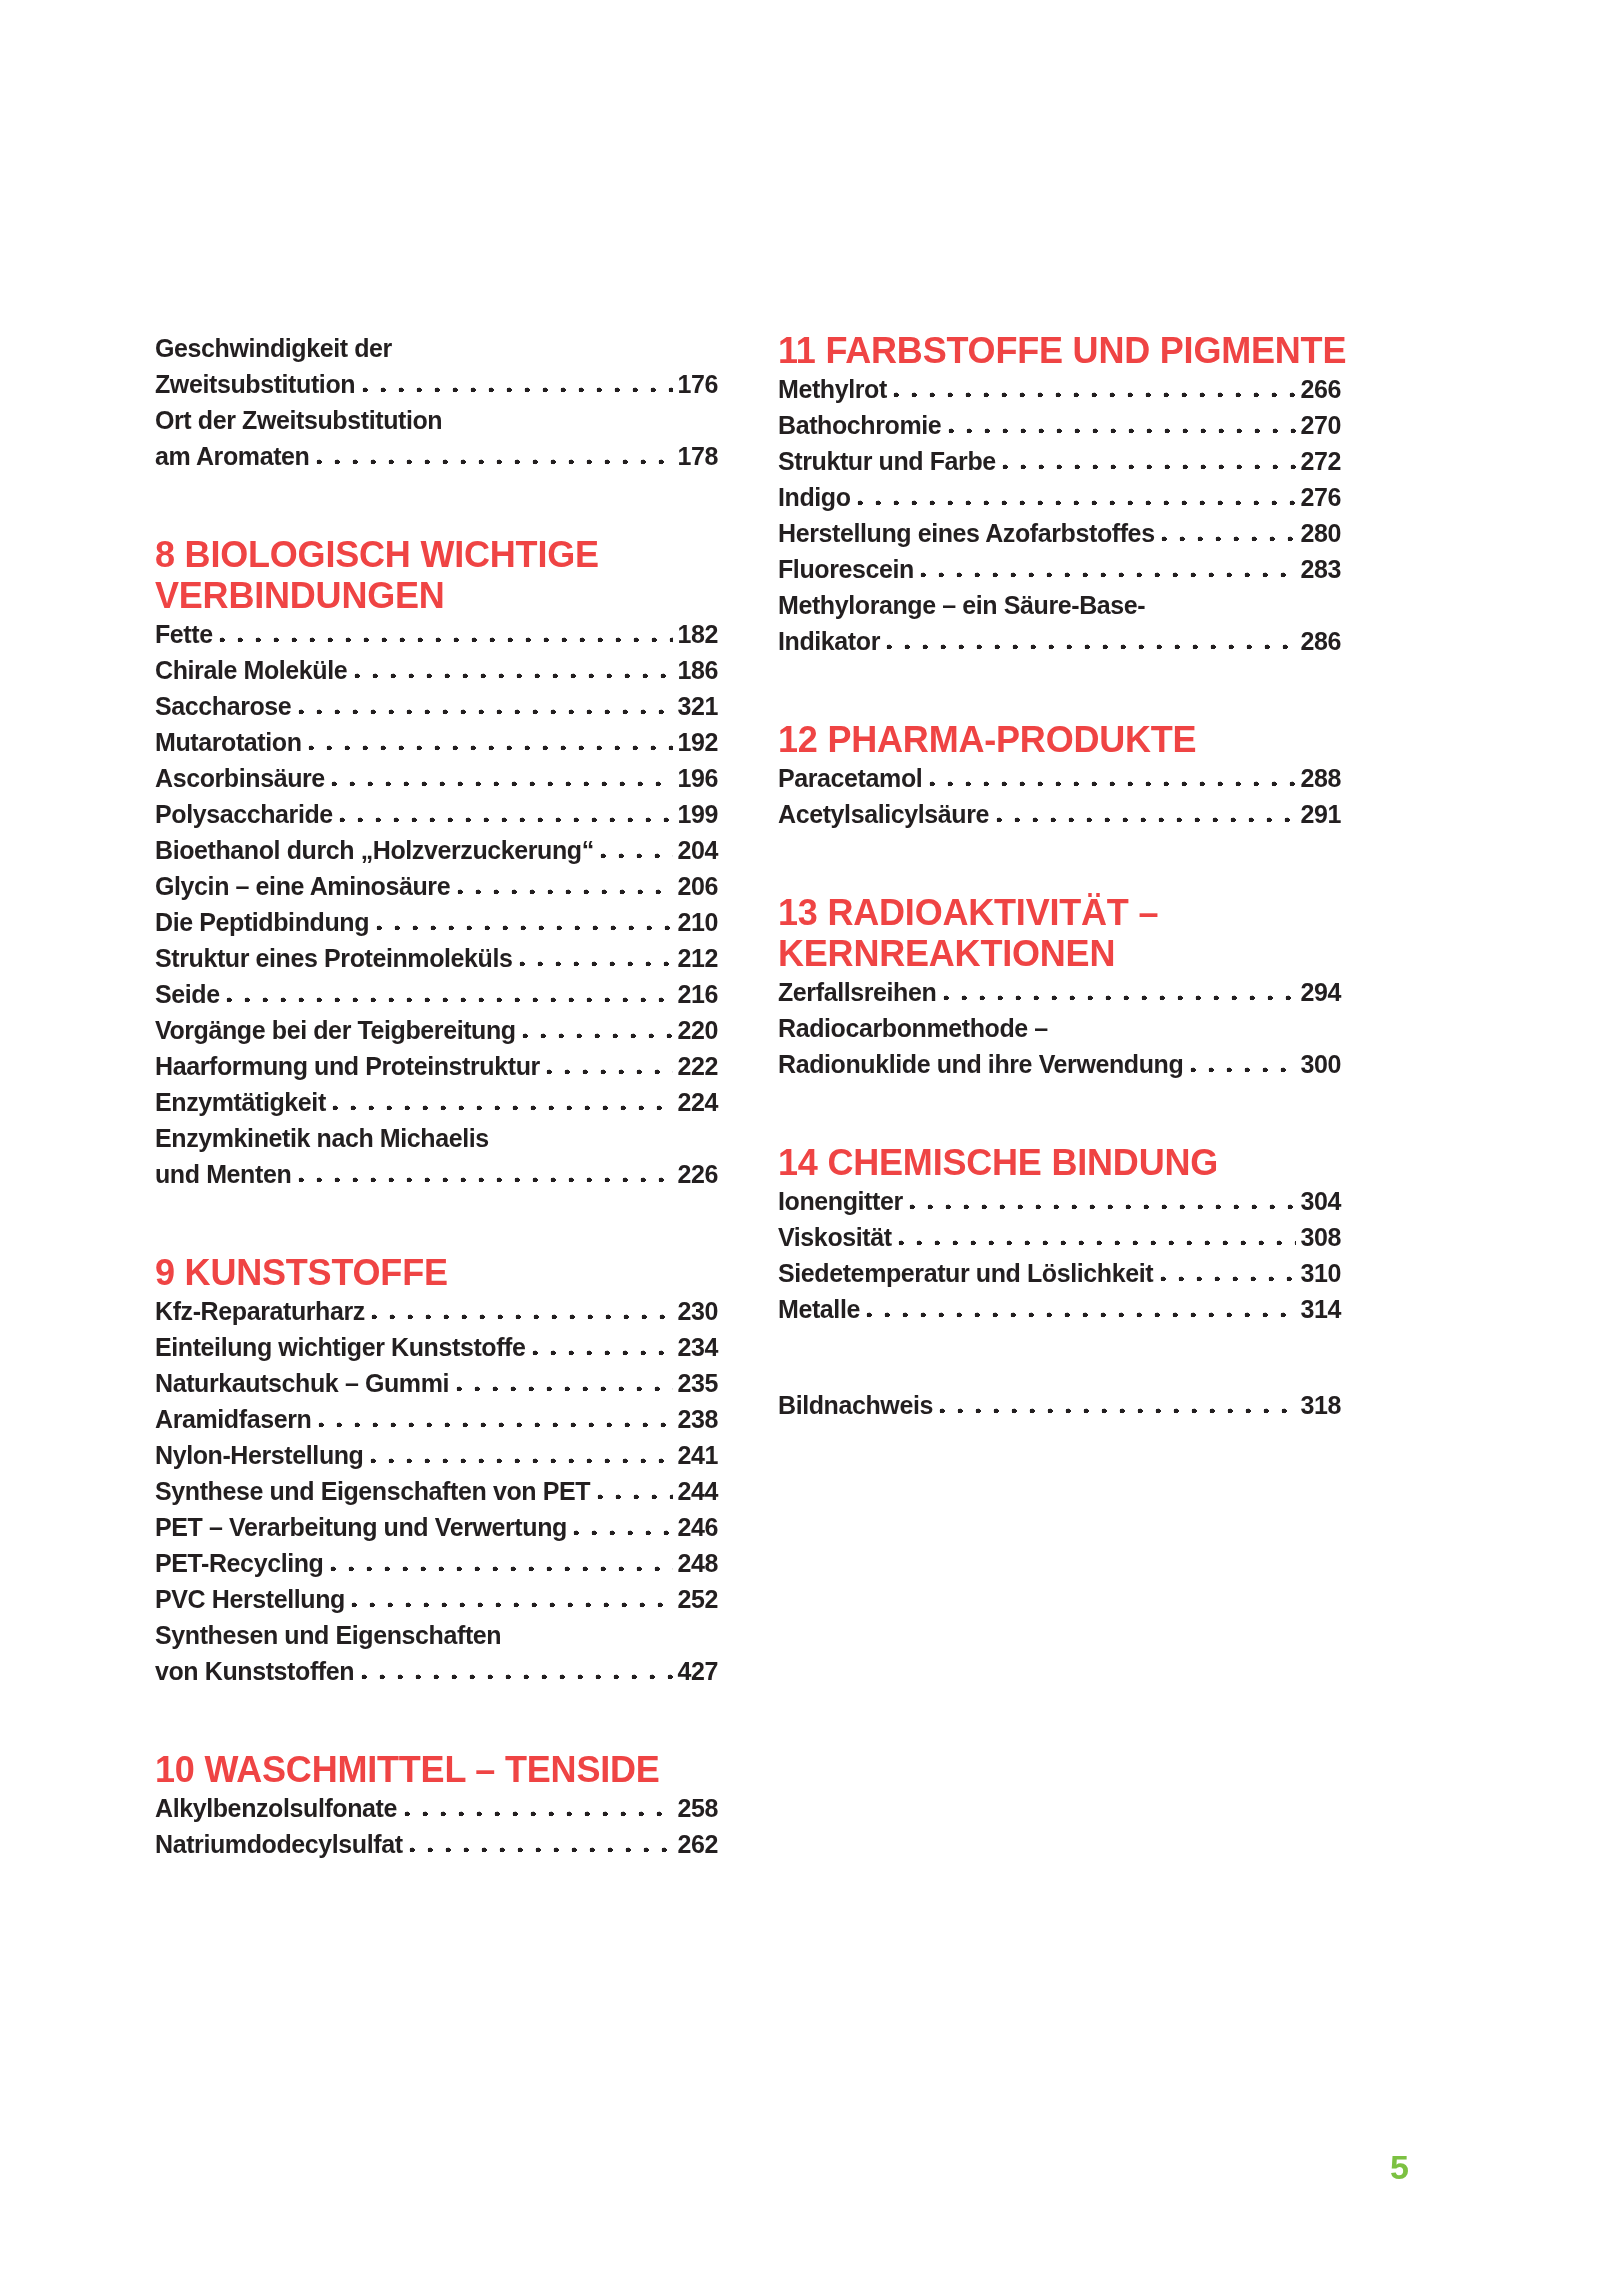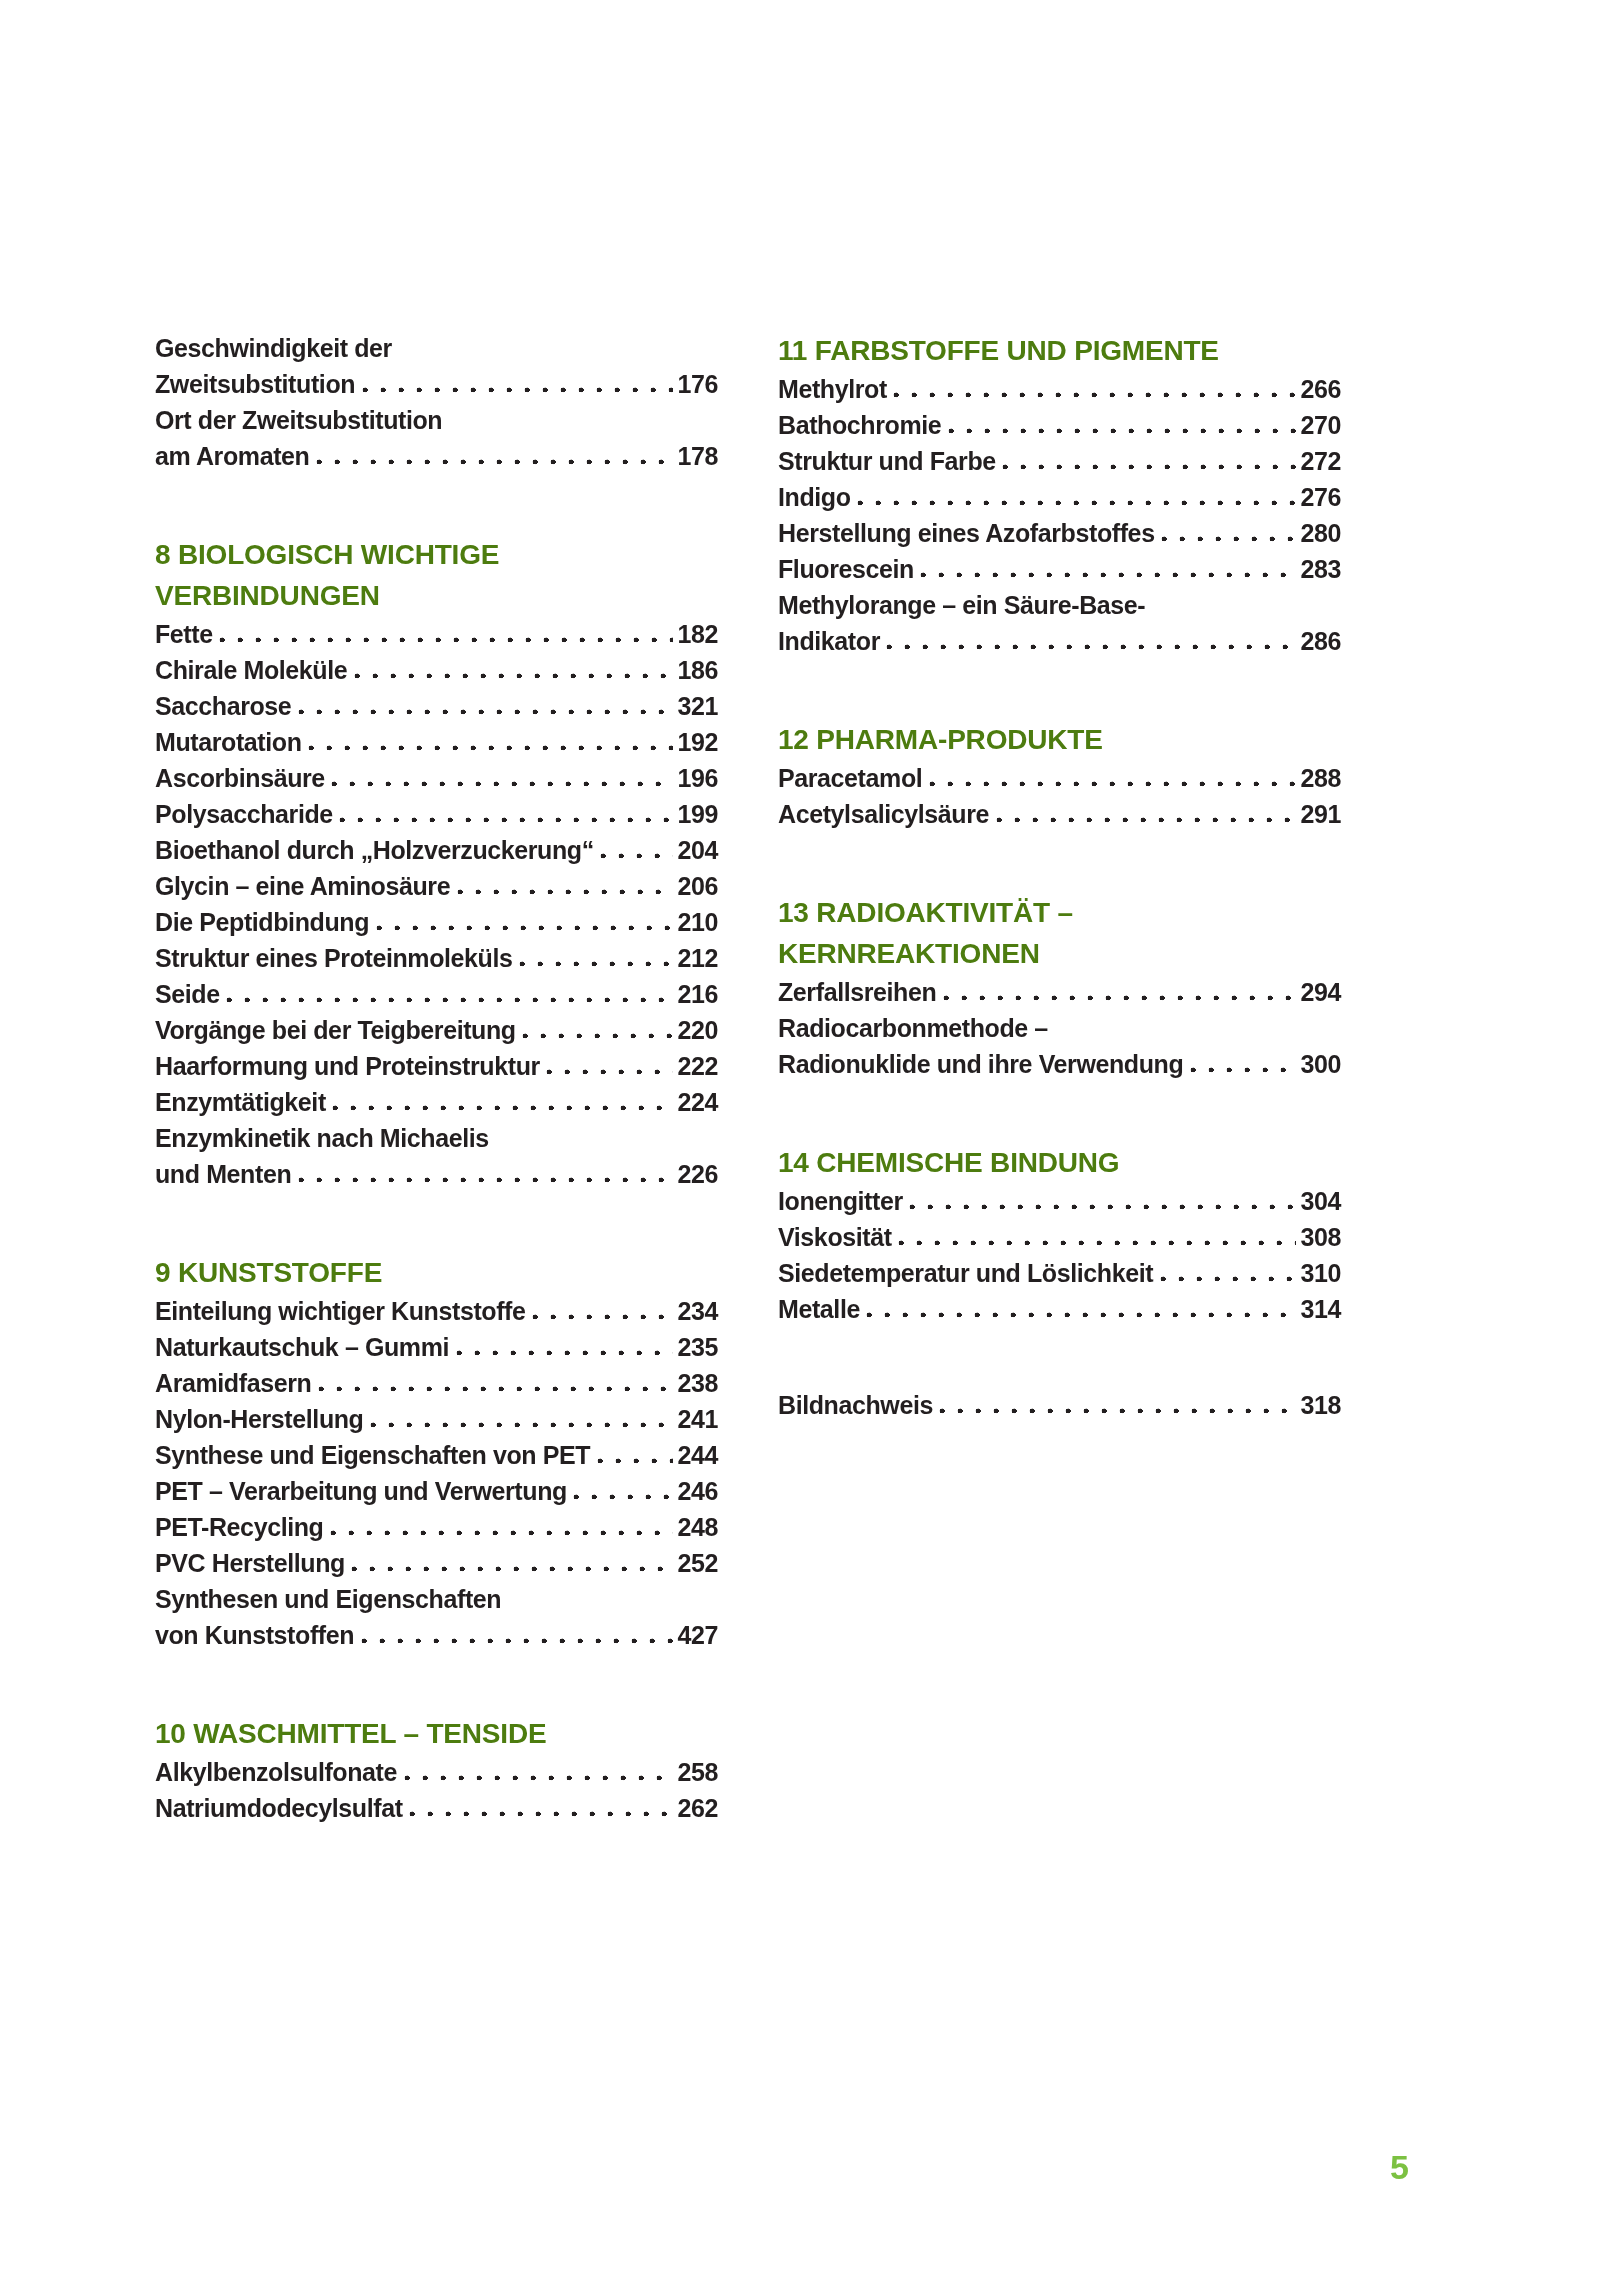--- a/index.html
+++ b/index.html
@@ -21,22 +21,22 @@
     position: absolute;
     top: 330px;
     width: 563px;
   }
   .col-left  { left: 155px; }
   .col-right { left: 778px; }
 
   .section + .section { margin-top: 60px; }
 
   .header-line {
-    color: #4d7c0f;
-    font-size: 28px;
+    color: #ef4444;
+    font-size: 36px;
     line-height: 41px;
     letter-spacing: -0.2px;
     white-space: nowrap;
   }
 
   .row {
     display: flex;
     align-items: baseline;
     font-size: 25px;
     line-height: 36px;
@@ -171,20 +171,25 @@
         </div>
         <div class="row">
           <span class="title">und Menten</span>
           <span class="dots"></span>
           <span class="page-num">226</span>
         </div>
       </div>
       <div class="section">
         <div class="header-line">9 KUNSTSTOFFE</div>
         <div class="row">
+          <span class="title">Kfz-Reparaturharz</span>
+          <span class="dots"></span>
+          <span class="page-num">230</span>
+        </div>
+        <div class="row">
           <span class="title">Einteilung wichtiger Kunststoffe</span>
           <span class="dots"></span>
           <span class="page-num">234</span>
         </div>
         <div class="row">
           <span class="title">Naturkautschuk – Gummi</span>
           <span class="dots"></span>
           <span class="page-num">235</span>
         </div>
         <div class="row">

